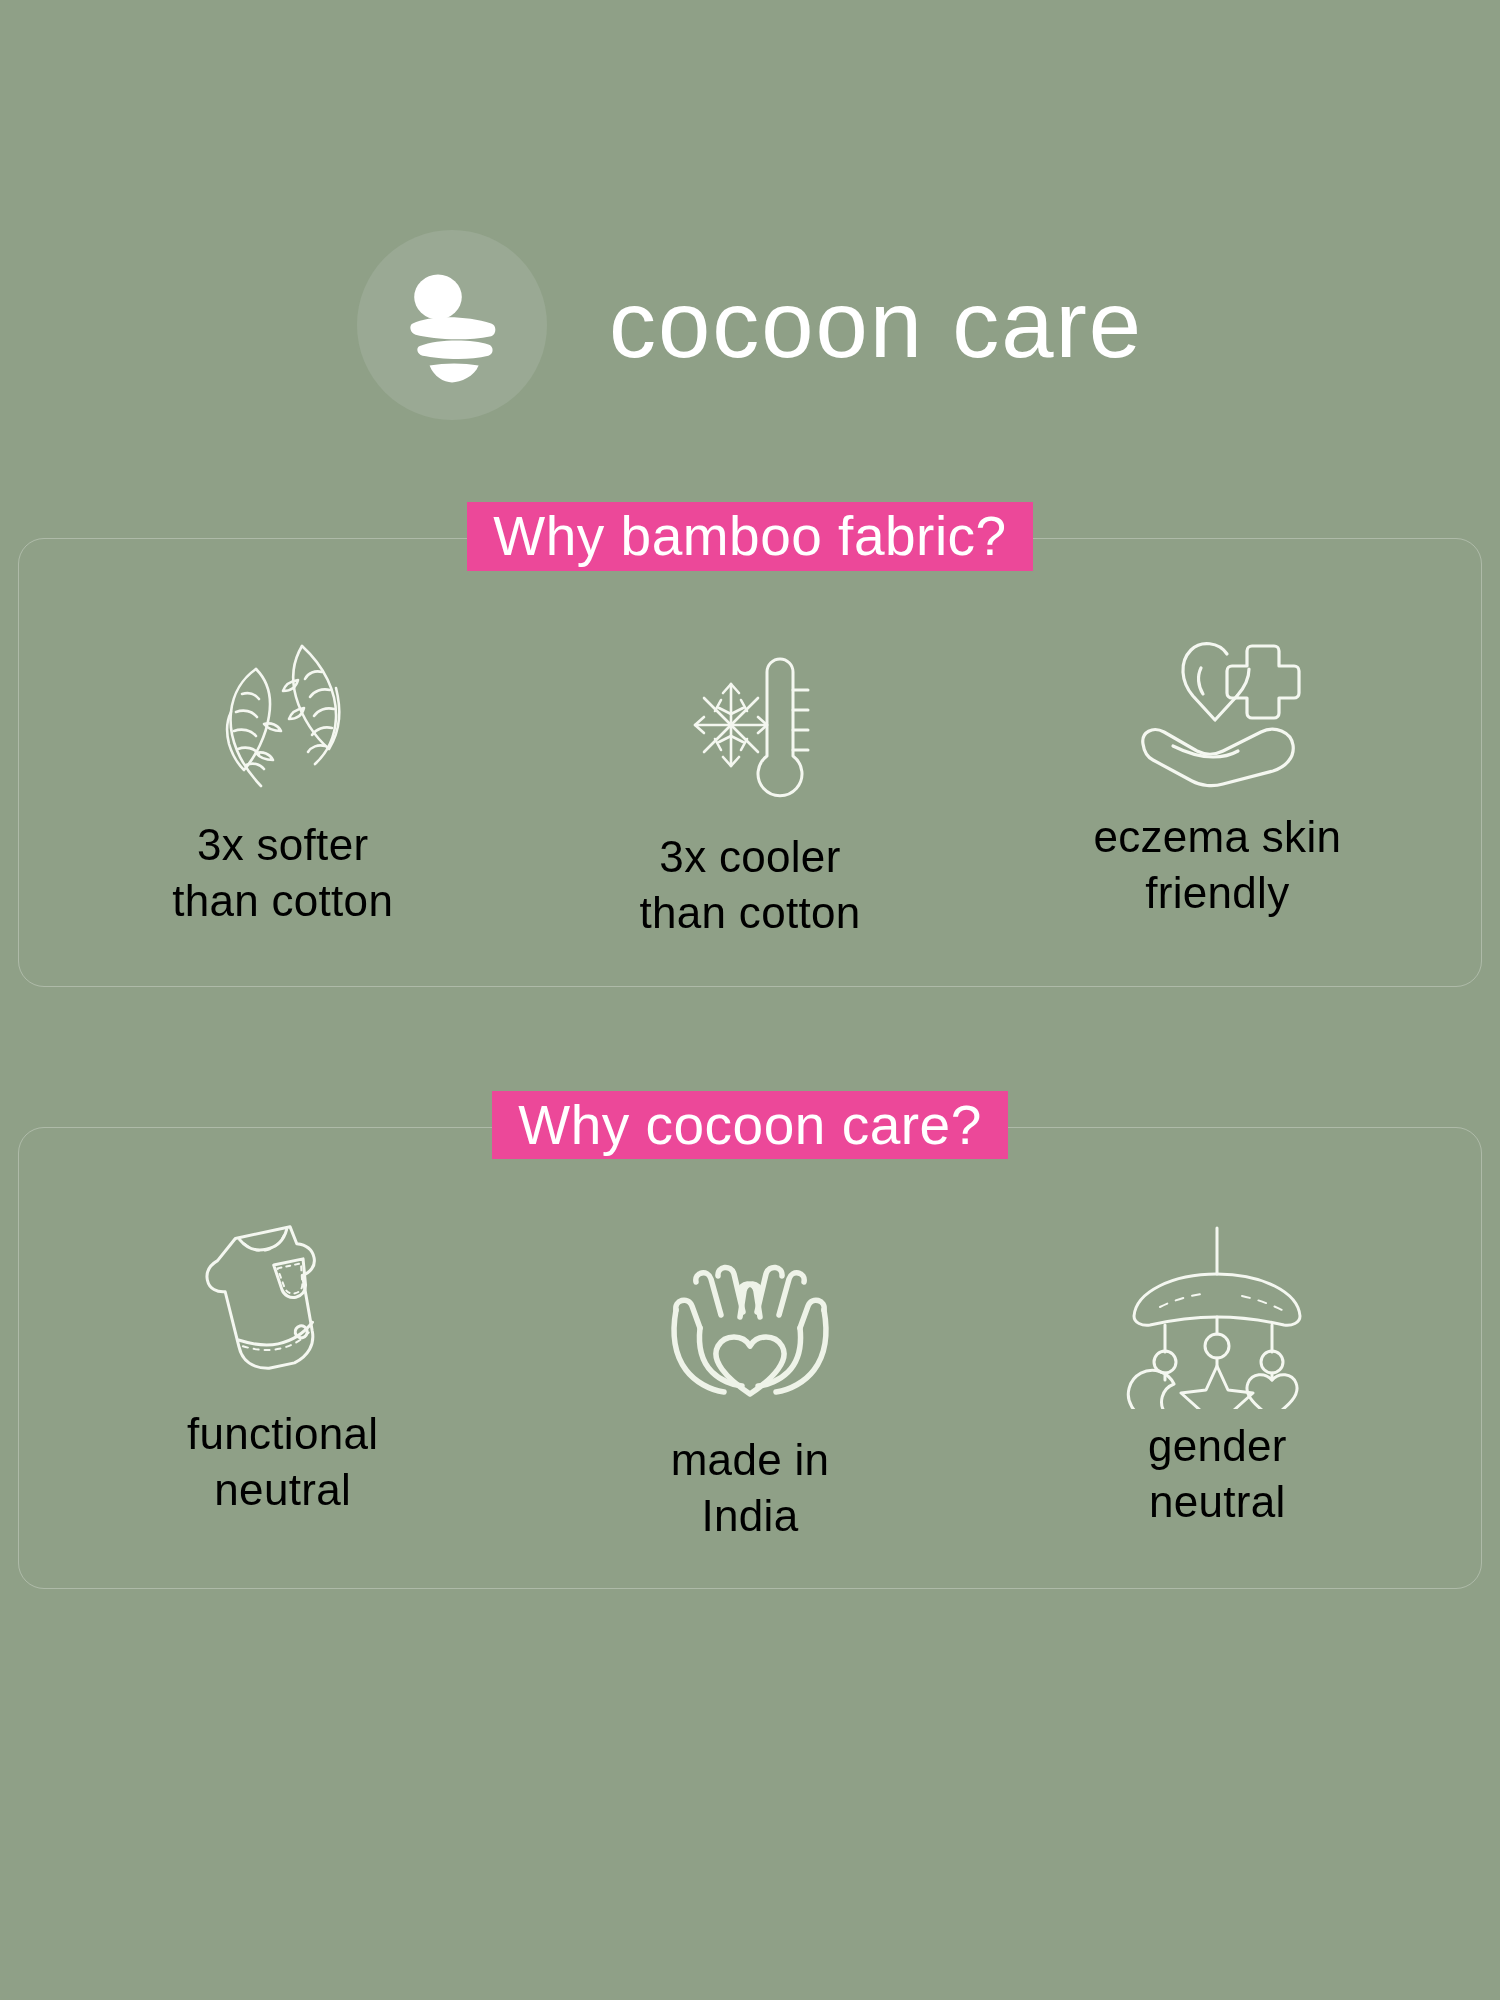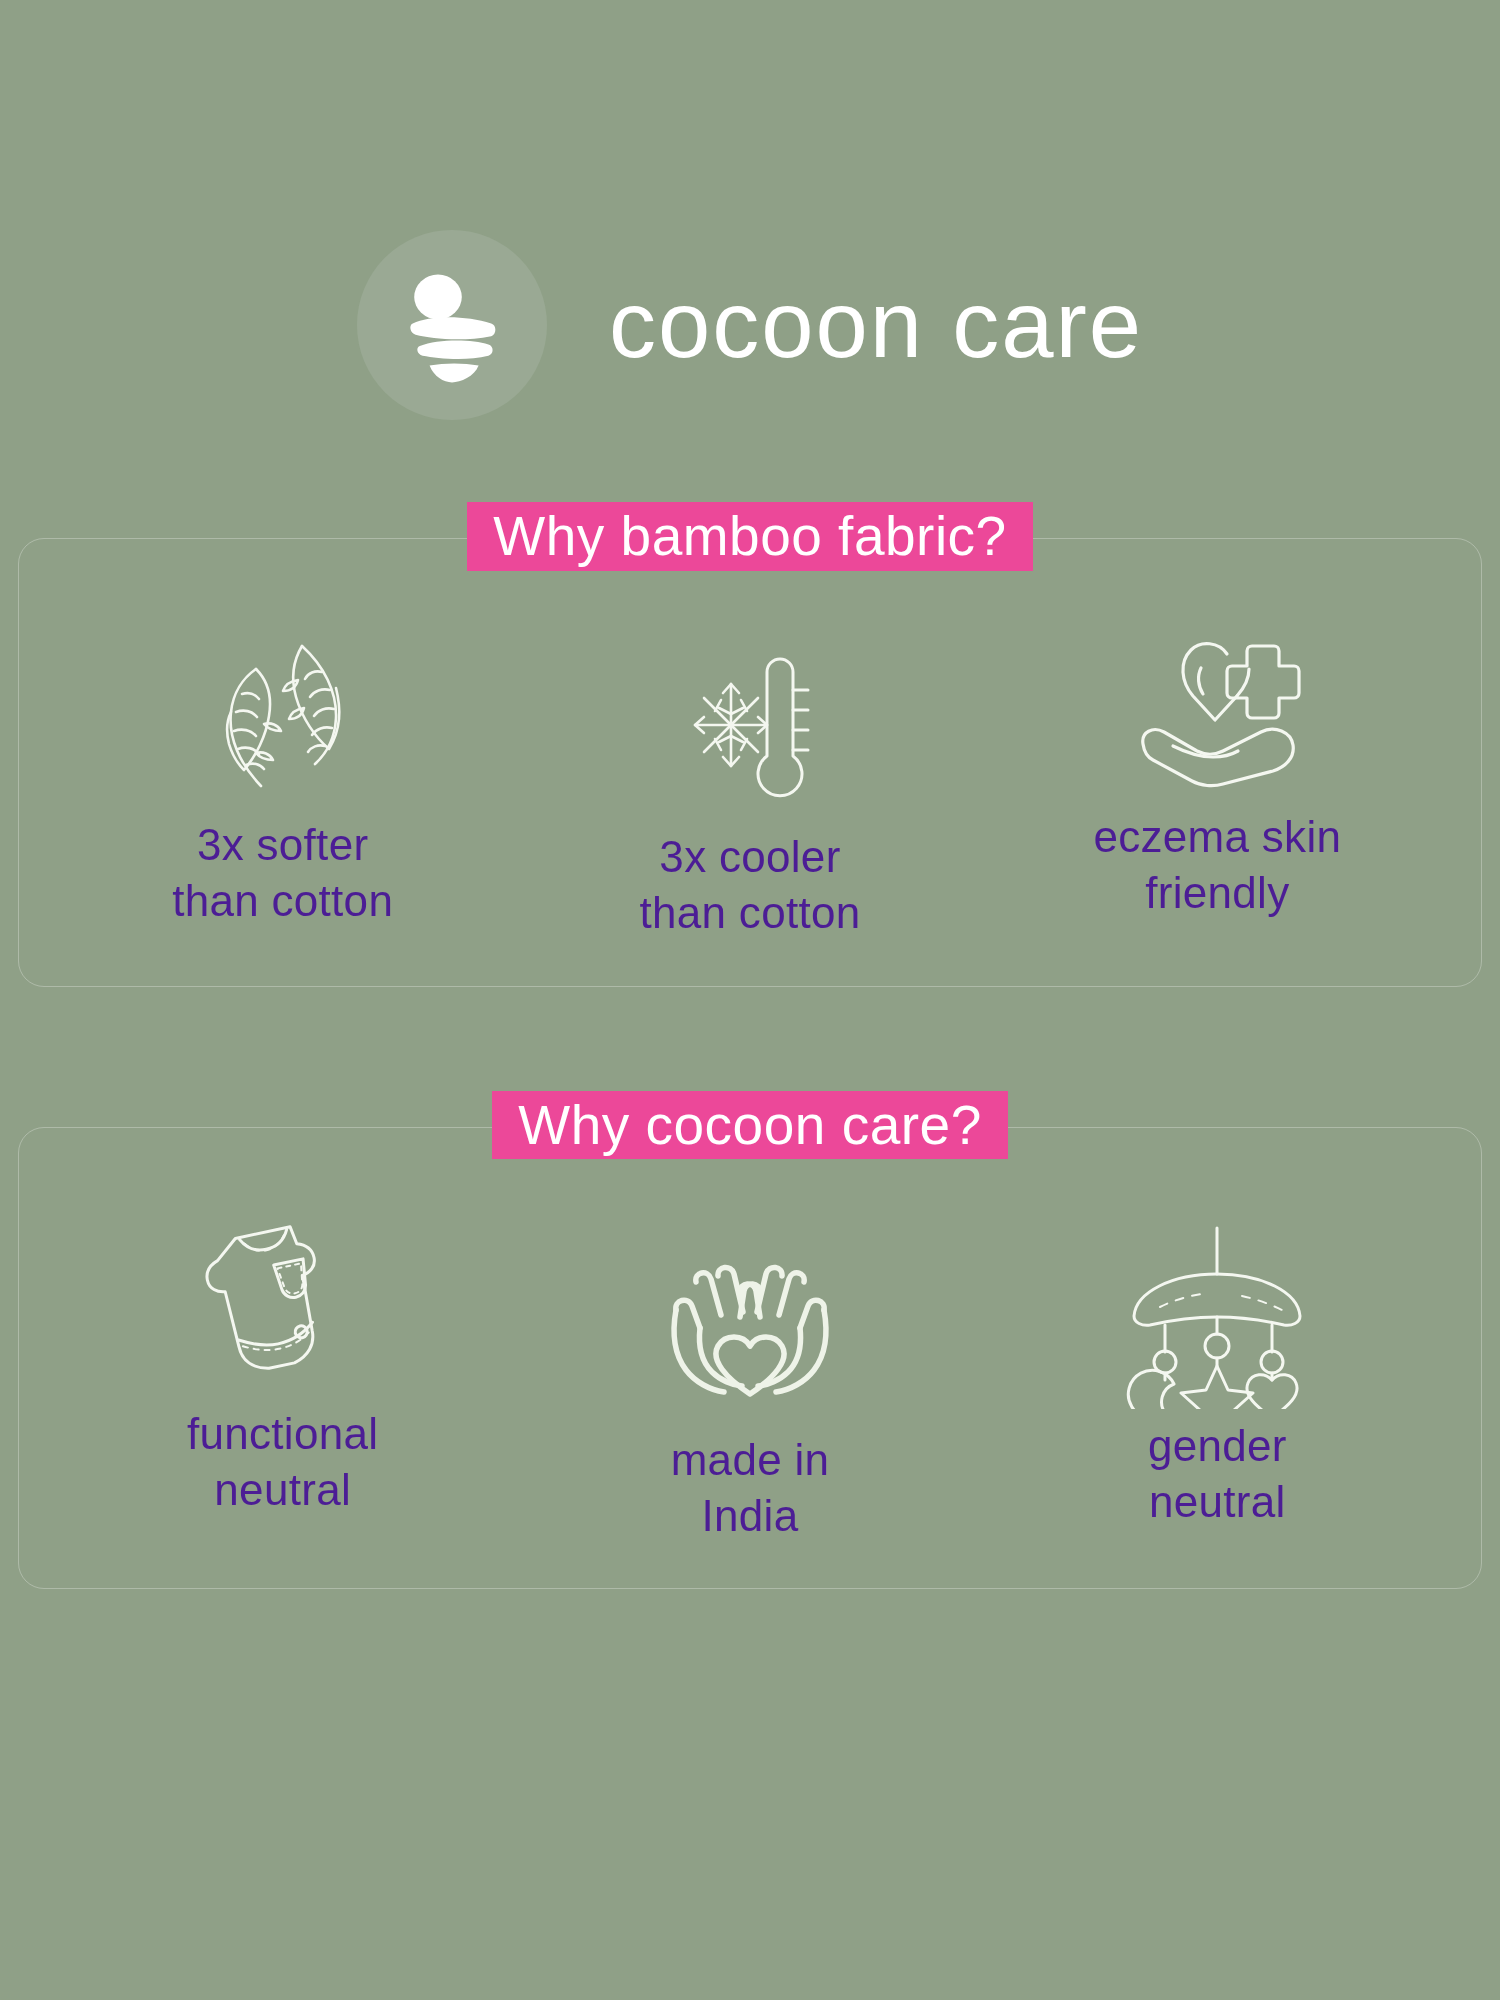--- a/index.html
+++ b/index.html
@@ -87,21 +87,21 @@
     align-items:center;
     justify-content:center;
   }
   .feature-icon svg { display:block; }
   .feature-label {
     margin-top:16px;
     font-size:44px;
     font-weight:300;
     line-height:1.28;
     letter-spacing:0.3px;
-    color:#4c1d95;
+    color:#000000;
     white-space:pre-line;
   }
 
   
   .nudge-up   { margin-top:-8px;align-items:center; }
   .nudge-down { margin-top:12px; }
   .nudge-down2{ margin-top:26px; }
 </style>
 </head>
 <body>

